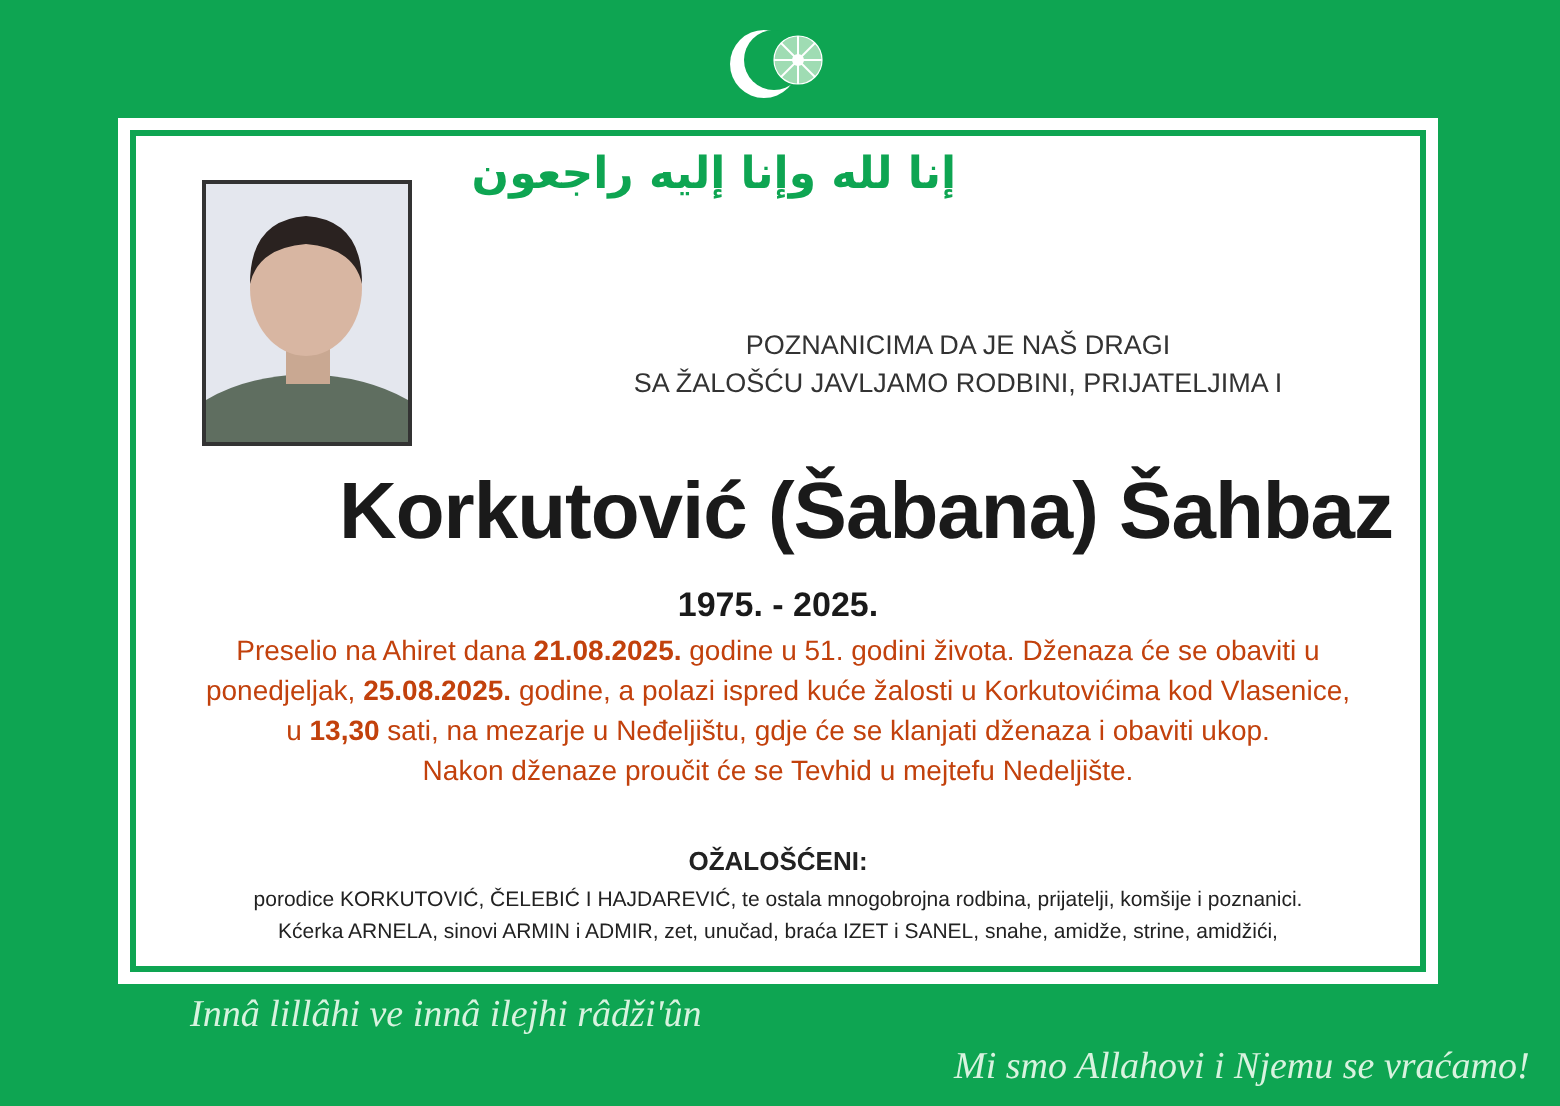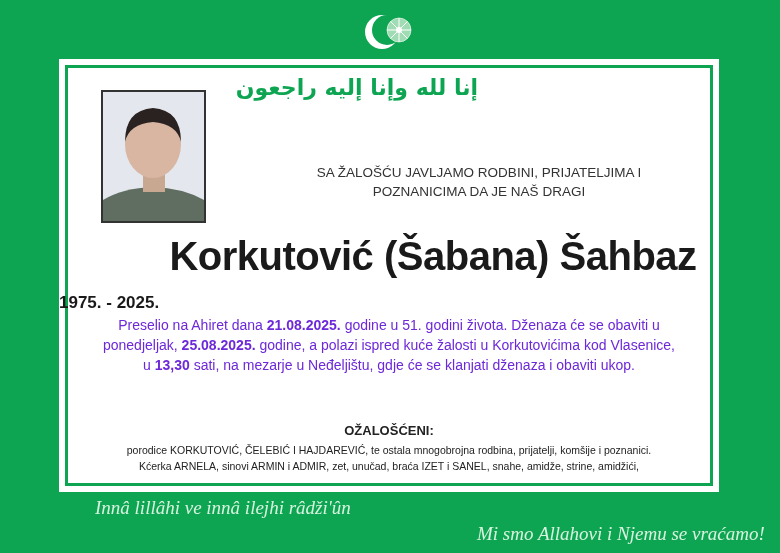--- a/index.html
+++ b/index.html
@@ -34,26 +34,26 @@
   }
   .announce {
     position: absolute; left: 200px; top: 104px; width: 440px;
     text-align: center; font-size: 13.5px; color: #333; line-height: 19px;
   }
   .name {
     position: absolute; left: 0; top: 175px; width: 748px; text-align: center;
     font-size: 40px; font-weight: bold; color: #1a1a1a; letter-spacing: -0.5px;
   }
   .years {
-    position: absolute; left: 0; top: 234px; width: 660px; 
+    position: absolute; left: 0; top: 234px; width: 660px; text-align: center;
     font-size: 17px; font-weight: bold; color: #1a1a1a;
   }
   .body-text {
     position: absolute; left: 20px; top: 256px; width: 620px; text-align: center;
-    font-size: 14px; color: #6d28d9; line-height: 20px; font-weight: bold;
+    font-size: 14px; color: #c2410c; line-height: 20px; font-weight: bold;
   }
   .body-text .n { font-weight: normal; }
   .body-text b { font-weight: bold; }
   .mourners-title {
     position: absolute; left: 0; top: 364px; width: 660px; text-align: center;
     font-size: 13px; font-weight: bold; color: #222;
   }
   .mourners {
     position: absolute; left: 20px; top: 383px; width: 620px; text-align: center;
     font-size: 10.5px; color: #222; line-height: 16px;
@@ -94,31 +94,32 @@
     <svg width="101" height="129" viewBox="0 0 101 129">
       <rect width="101" height="129" fill="#e4e7ee"></rect>
       <path d="M0 129 L0 108 Q20 96 50 95 Q80 96 101 108 L101 129 Z" fill="#5f6e60"></path>
       <rect x="40" y="78" width="22" height="22" fill="#c9a892"></rect>
       <ellipse cx="50" cy="52" rx="28" ry="34" fill="#d8b6a2"></ellipse>
       <path d="M22 50 Q22 18 50 16 Q78 18 78 50 Q74 32 50 30 Q26 32 22 50 Z" fill="#2a2220"></path>
     </svg>
   </div>
 
   <div class="announce">
+    <div>POZNANICIMA DA JE NAŠ DRAGI</div>
     <div>SA ŽALOŠĆU JAVLJAMO RODBINI, PRIJATELJIMA I</div>
-    <div>POZNANICIMA DA JE NAŠ DRAGI</div>
   </div>
 
   <div class="name">Korkutović (Šabana) Šahbaz</div>
   <div class="years">1975. - 2025.</div>
 
   <div class="body-text">
     <div><span class="n">Preselio na Ahiret dana </span><b>21.08.2025.</b><span class="n"> godine u 51. godini života. Dženaza će se obaviti u</span></div>
     <div><span class="n">ponedjeljak, </span><b>25.08.2025.</b><span class="n"> godine, a polazi ispred kuće žalosti u Korkutovićima kod Vlasenice,</span></div>
     <div><span class="n">u </span><b>13,30</b><span class="n"> sati, na mezarje u Neđeljištu, gdje će se klanjati dženaza i obaviti ukop.</span></div>
+    <div><span class="n">Nakon dženaze proučit će se Tevhid u mejtefu Nedeljište.</span></div>
   </div>
 
   <div class="mourners-title">OŽALOŠĆENI:</div>
   <div class="mourners">
     <div>porodice KORKUTOVIĆ, ČELEBIĆ I HAJDAREVIĆ, te ostala mnogobrojna rodbina, prijatelji, komšije i poznanici.</div>
     <div>Kćerka ARNELA, sinovi ARMIN i ADMIR, zet, unučad, braća IZET i SANEL, snahe, amidže, strine, amidžići,</div>
   </div>
 </div>
 
 <div class="footer-left">Innâ lillâhi ve innâ ilejhi râdži'ûn</div>

